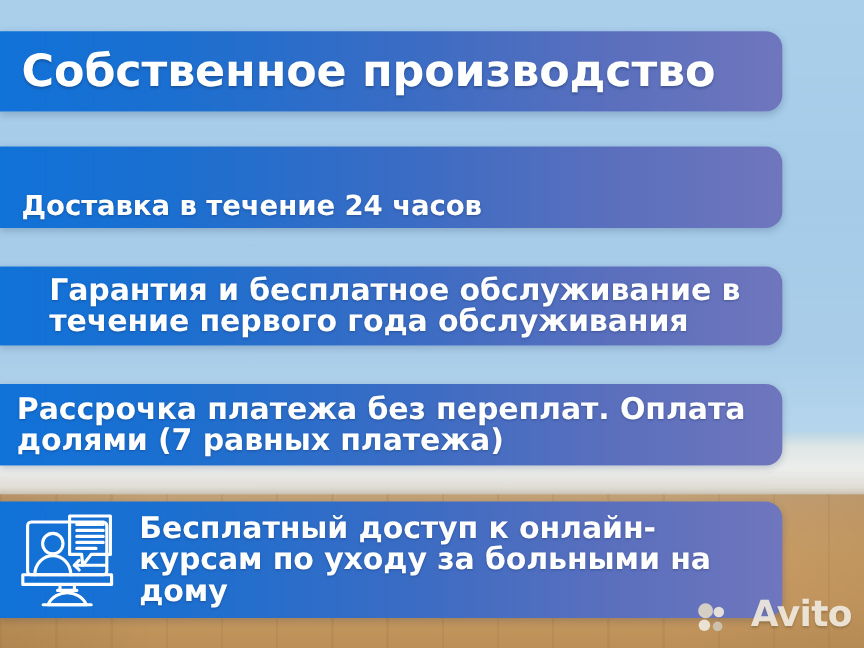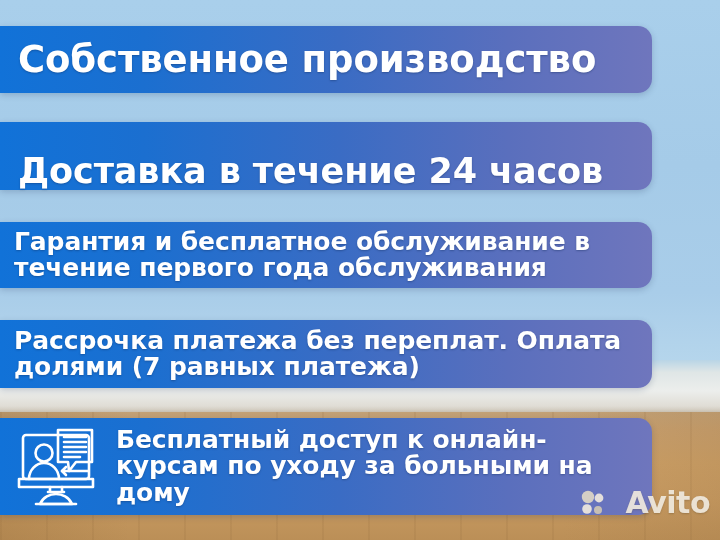--- a/index.html
+++ b/index.html
@@ -72,46 +72,46 @@
     text-shadow: 0 1px 2px rgba(16,42,88,.38);
     line-height: 1.06;
     white-space: pre-line;
   }
 
   
   #banner-1 { top: 26px;  width: 652px; height: 67px;  padding: 0 0 0 18px; }
   #banner-1 .banner-text { font-size: 37px; }
 
   #banner-2 { top: 122px; width: 652px; height: 68px;  padding: 0 0 0 18px; }
-  #banner-2 .banner-text { font-size: 35px; margin-top: 32px; }
+  #banner-2 .banner-text { font-size: 23px; margin-top: 32px; }
 
   #banner-3 { top: 222px; width: 652px; height: 66px;  padding: 0 0 0 14px; }
-  #banner-3 .banner-text { font-size: 25px; }
+  #banner-3 .banner-text { font-size: 25px; margin-left: 27px; }
 
   #banner-4 { top: 320px; width: 652px; height: 68px;  padding: 0 0 0 14px; }
   #banner-4 .banner-text { font-size: 25px; }
 
   #banner-5 { top: 418px; width: 652px; height: 97px;  padding: 0 0 0 14px; }
   #banner-5 .banner-text { font-size: 25px; }
 
   .banner-icon {
     flex: 0 0 auto;
     width: 96px;
     height: 86px;
     margin-right: 6px;
     display: block;
   }
 
   
   #avito-watermark {
     position: absolute;
     right: 10px;
-    bottom: 22px;
+    bottom: 12px;
     display: flex;
-    align-items: center;
+    align-items: flex-end;
     gap: 20px;
     opacity: .92;
   }
   #avito-watermark .avito-dots {
     display: block;
     width: 26px;
     height: 26px;
   }
   #avito-watermark .avito-word {
     color: #efe9de;

